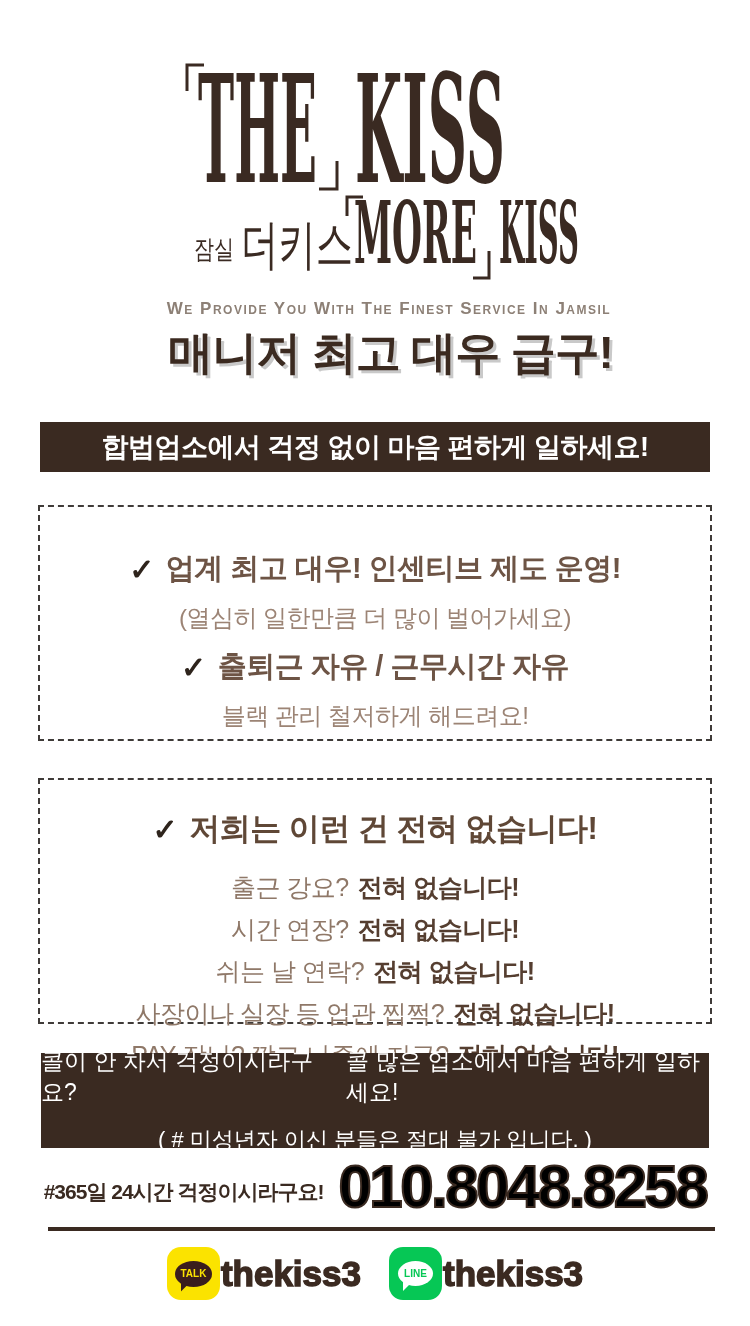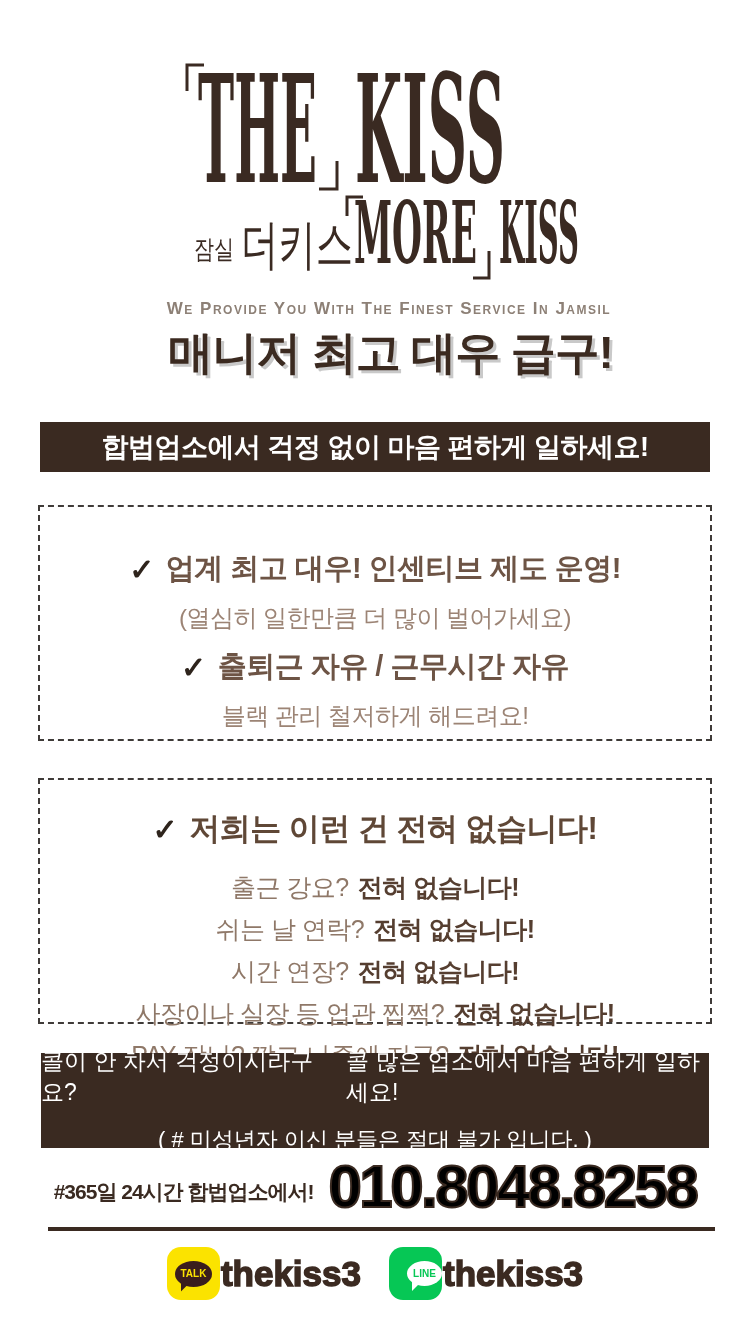--- a/index.html
+++ b/index.html
@@ -60,21 +60,21 @@
            -webkit-text-stroke:2px #3a2a21; }
   .divider { position:absolute; top:1227px; left:48px; width:667px; height:4px;
              background:#3a2a21; }
   
   .social { position:absolute; top:1247px; left:0; width:100%;
             display:flex; align-items:center; justify-content:center; gap:28px; }
   .social-group { display:flex; align-items:center; gap:1px; }
   .app-icon { width:53px; height:53px; border-radius:14px;
               display:flex; align-items:center; justify-content:center; position:relative; }
   .kakao-icon { background:#fbe300; }
-  .line-icon { background:#06c755;justify-content:flex-end; }
+  .line-icon { background:#06c755; }
   .bubble { display:flex; align-items:center; justify-content:center;
             border-radius:50%; position:relative; }
   .kakao-bubble { width:37px; height:26px; background:#3a1d1d; }
   .kakao-bubble::after { content:""; position:absolute; left:6px; bottom:-5px;
             width:11px; height:11px; background:#3a1d1d;
             clip-path:polygon(0 0, 100% 0, 0 100%); }
   .kakao-bubble .bubble-label { color:#fbe300; }
   .line-bubble { width:35px; height:25px; background:#ffffff; }
   .line-bubble::after { content:""; position:absolute; left:5px; bottom:-5px;
             width:11px; height:11px; background:#ffffff;
@@ -128,43 +128,43 @@
 
   <div class="dashed-box box-none">
     <div class="none-header">
       <span class="check">✓</span>
       <span>저희는 이런 건 전혀 없습니다!</span>
     </div>
     <div class="none-row">
       <span class="q">출근 강요?</span><span class="a">전혀 없습니다!</span>
     </div>
     <div class="none-row">
-      <span class="q">쉬는 날 연락?</span><span class="a">전혀 없습니다!</span>
+      <span class="q">시간 연장?</span><span class="a">전혀 없습니다!</span>
     </div>
     <div class="none-row">
-      <span class="q">시간 연장?</span><span class="a">전혀 없습니다!</span>
+      <span class="q">쉬는 날 연락?</span><span class="a">전혀 없습니다!</span>
     </div>
     <div class="none-row">
       <span class="q">사장이나 실장 등 업관 찝쩍?</span><span class="a">전혀 없습니다!</span>
     </div>
     <div class="none-row">
       <span class="q">PAY 장난? 깔고 나중에 지급?</span><span class="a">전혀 없습니다!</span>
     </div>
   </div>
 
   <div class="banner banner-bottom">
     <div class="b2-line1">
       <span>콜이 안 차서 걱정이시라구요?</span>
       <span>콜 많은 업소에서 마음 편하게 일하세요!</span>
     </div>
     <div class="b2-line2">( # 미성년자 이신 분들은 절대 불가 입니다. )</div>
   </div>
 
   <div class="contact">
-    <span class="contact-label">#365일 24시간 합법업소에서!</span>
+    <span class="contact-label">#365일 24시간 걱정이시라구요!</span>
     <span class="phone">010.8048.8258</span>
   </div>
   <div class="divider"></div>
 
   <div class="social">
     <div class="social-group">
       <span class="app-icon kakao-icon">
         <span class="bubble kakao-bubble">
           <span class="bubble-label">TALK</span>
         </span>

